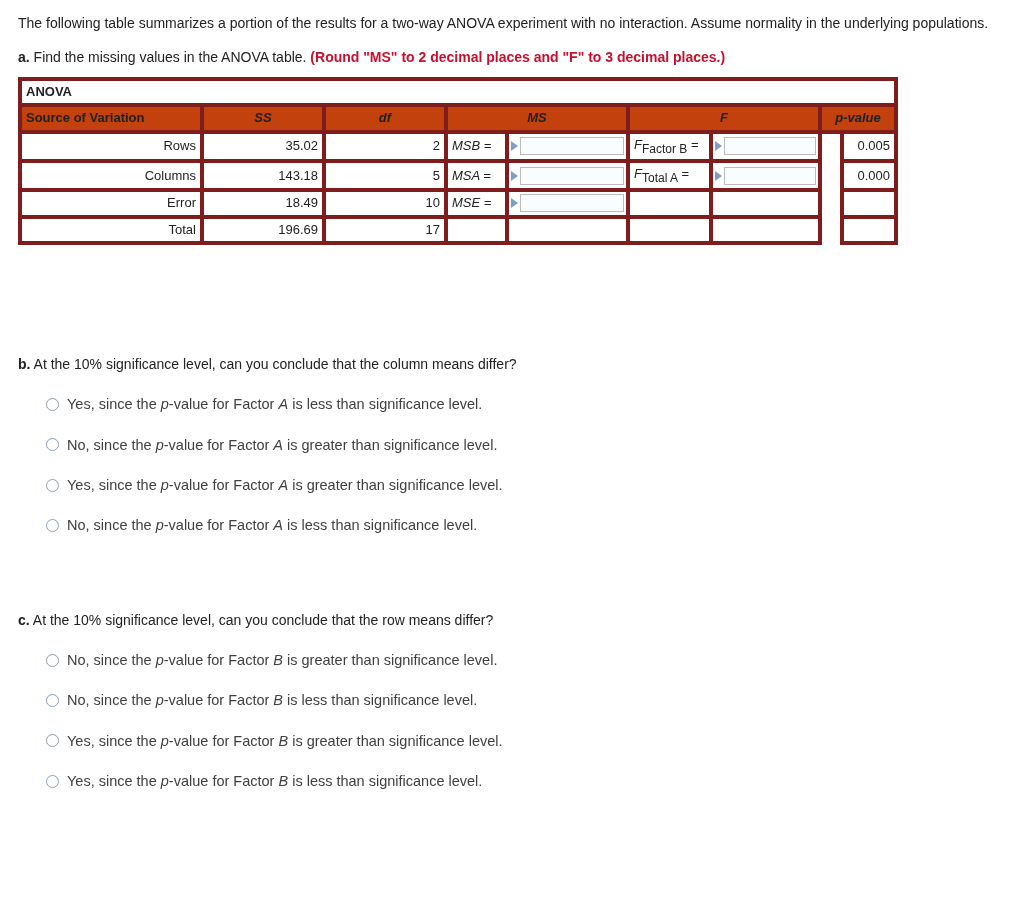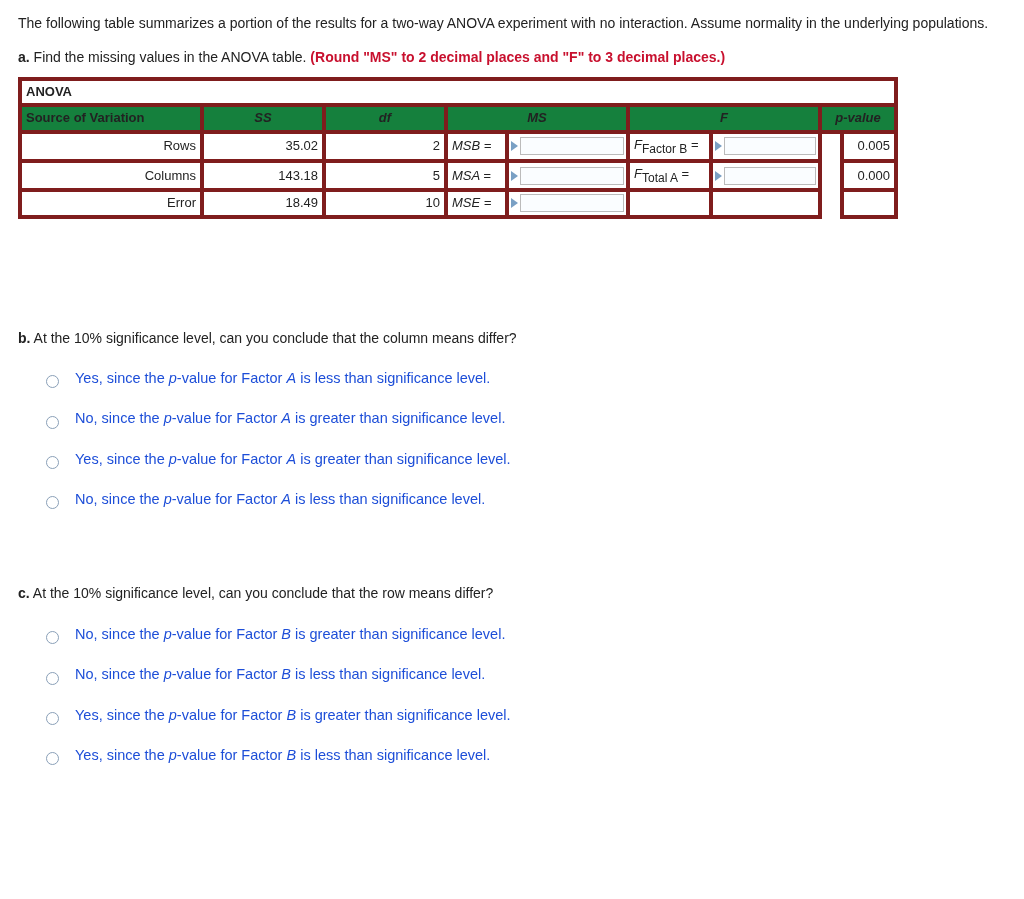--- a/index.html
+++ b/index.html
@@ -25,21 +25,21 @@
     border: 4px solid #7f1d1d;
     padding: 2px 4px;
     vertical-align: middle;
   }
   table.anova .title-row td {
     font-weight: bold;
   }
   table.anova .hdr td {
     font-weight: bold;
     text-align: center;
-    background: #15803d;
+    background: #c2410c;
   }
   table.anova .hdr td.left { text-align: left; }
   table.anova .r { text-align: right; }
   table.anova .l { text-align: right; }
 
   td.noborder { border: none !important; }
   .ms-label { width: 48px; text-align:left; }
   .f-col-l { width: 70px; text-align:left; font-style: normal; }
   .f-col-l .sub { font-size: 12px; vertical-align: sub; }
 
@@ -63,25 +63,25 @@
   }
 
   .spacer-big { height: 110px; }
   .spacer-med { height: 55px; }
 
   .options {
     margin: 20px 0 0 28px;
   }
   .opt {
     display: flex;
-    align-items: flex-end;
-    gap: 16px;
+    align-items: center;
+    gap: 8px;
     margin-bottom: 20px;
     font-size: 14.5px;
-    color: #1d4ed8;
+    color: #404040;
   }
   .radio {
     width: 13px; height: 13px;
     border: 1.5px solid #8aa0b8;
     border-radius: 50%;
     flex: none;
     box-sizing: border-box;
   }
   .pval { font-style: italic; }
   .fA, .fB { font-style: italic; }
@@ -166,20 +166,31 @@
             <div class="tri"></div>
             <div class="field"></div>
           </div>
         </td>
     <td></td>
     <td></td>
     <td class="noborder"></td>
     <td></td>
   </tr>
 
+  <tr>
+    <td class="l label-cell">Total</td>
+    <td class="r">196.69</td>
+    <td class="r">17</td>
+    <td></td>
+        <td></td>
+        <td></td>
+        <td></td>
+        <td class="noborder"></td>
+        <td></td>
+  </tr>
 </tbody>
   </table>
 
 <div class="spacer-big"></div>
 
 <div class="part">
   <span class="part-label">b.</span><span> At the 10% significance level, can you conclude that the column means differ?</span>
 </div>
 <div class="options">
   <div class="opt">

